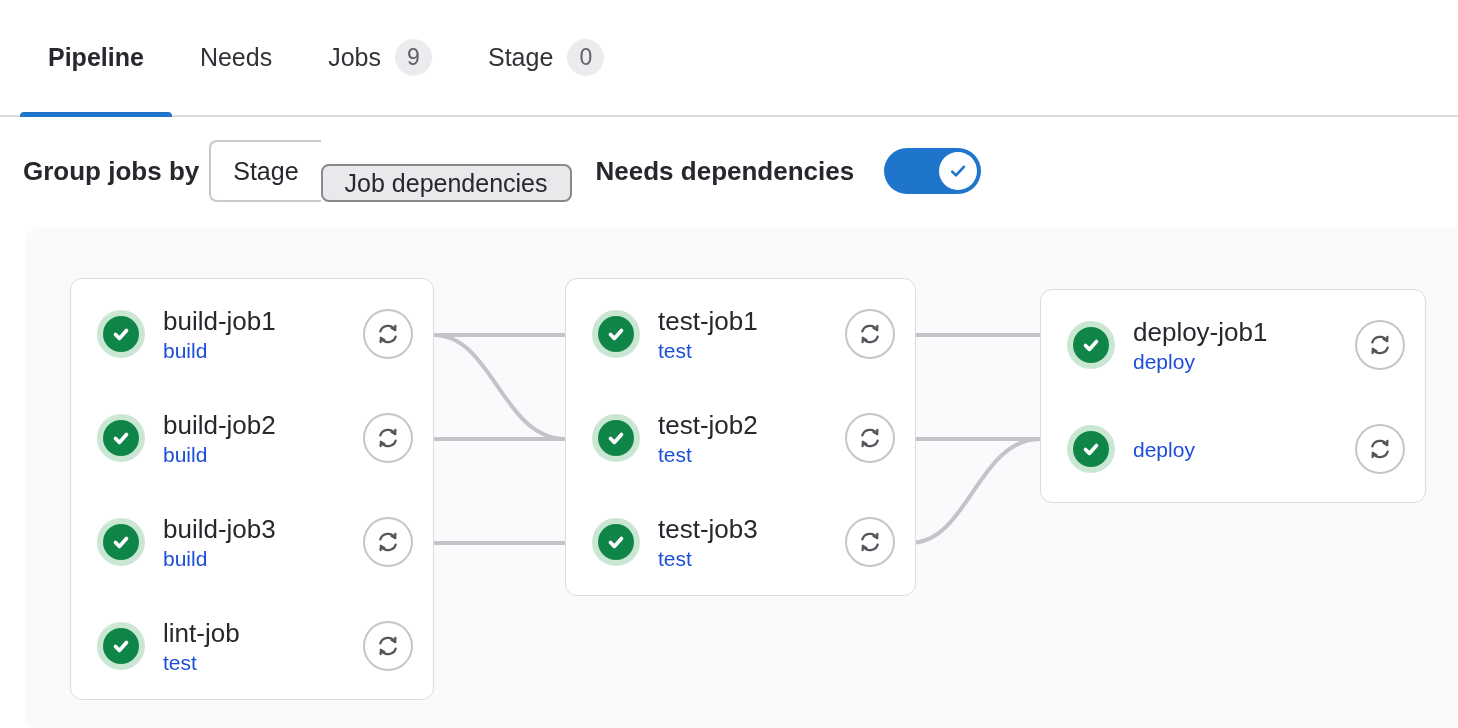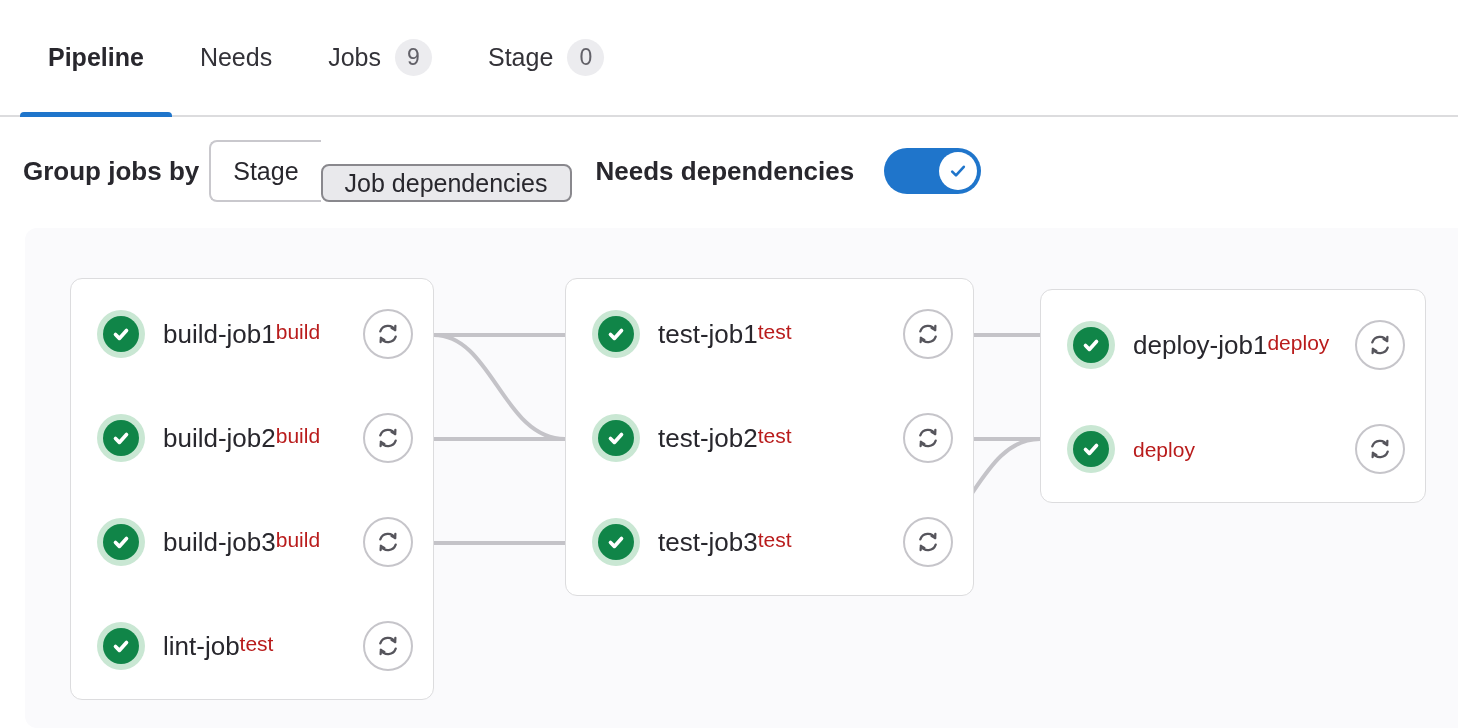--- a/index.html
+++ b/index.html
@@ -40,23 +40,23 @@
     background:#fafafc; border-radius:12px; }
   .links-svg { position:absolute; left:0; top:0; }
   .job-card { position:absolute; background:#fff; border:1.5px solid #dcdcde;
     border-radius:12px; padding-top:3px; }
   .job-row { height:104px; display:flex; align-items:center; padding:0 20px 0 26px;
     cursor:pointer; }
   .status-icon { flex:none; width:48px; height:48px; border-radius:50%;
     background:#c9e7d3; display:flex; align-items:center; justify-content:center; }
   .status-inner { width:36px; height:36px; border-radius:50%; background:#108548;
     display:flex; align-items:center; justify-content:center; }
-  .job-text { margin-left:18px; display:flex; flex-direction:row; min-width:0; }
+  .job-text { margin-left:18px; display:flex; flex-direction:column; min-width:0; }
   .job-name { font-size:26px; color:#28272d; line-height:32px; white-space:nowrap; }
-  .job-stage { font-size:21px; color:#b91c1c; line-height:27px; white-space:nowrap; }
+  .job-stage { font-size:21px; color:#1d4ed8; line-height:27px; white-space:nowrap; }
   .retry-btn { margin-left:auto; flex:none; width:50px; height:50px; border-radius:50%;
     background:transparent; border:2px solid #c6c5ca; display:flex; align-items:center;
     justify-content:center; cursor:pointer; }
 </style>
 </head>
 <body>
 
 <nav class="tab-bar">
     <div class="tab active">
       <span class="tab-label">Pipeline</span>
@@ -203,21 +203,21 @@
               </g>
               <g transform="rotate(180 12 12)">
                 <path d="M5.4 9.7 A7 7 0 0 1 18.1 8.6"></path>
                 <path d="M18.1 8.6 L15.1 6.9 M18.1 8.6 L18.3 5.1"></path>
               </g>
             </svg>
           </span>
         </button>
       </div>
     </div>
-    <div class="job-card" style="left: 540px; top: 50px; width: 409px; height: 318px;">
+    <div class="job-card" style="left: 540px; top: 50px; width: 351px; height: 318px;">
       <div class="job-row">
         <span class="status-icon" style="background: rgb(201, 231, 211);">
           <span class="status-inner" style="background: rgb(16, 133, 72);">
             <svg width="22" height="22" viewBox="0 0 24 24">
               <path d="M6 12.6 L10.2 16.8 L18 8.2" fill="none" stroke="#fff" stroke-width="4" stroke-linecap="round" stroke-linejoin="round"></path>
             </svg>
           </span>
         </span>
         <span class="job-text">
           <span class="job-name">test-job1</span>

